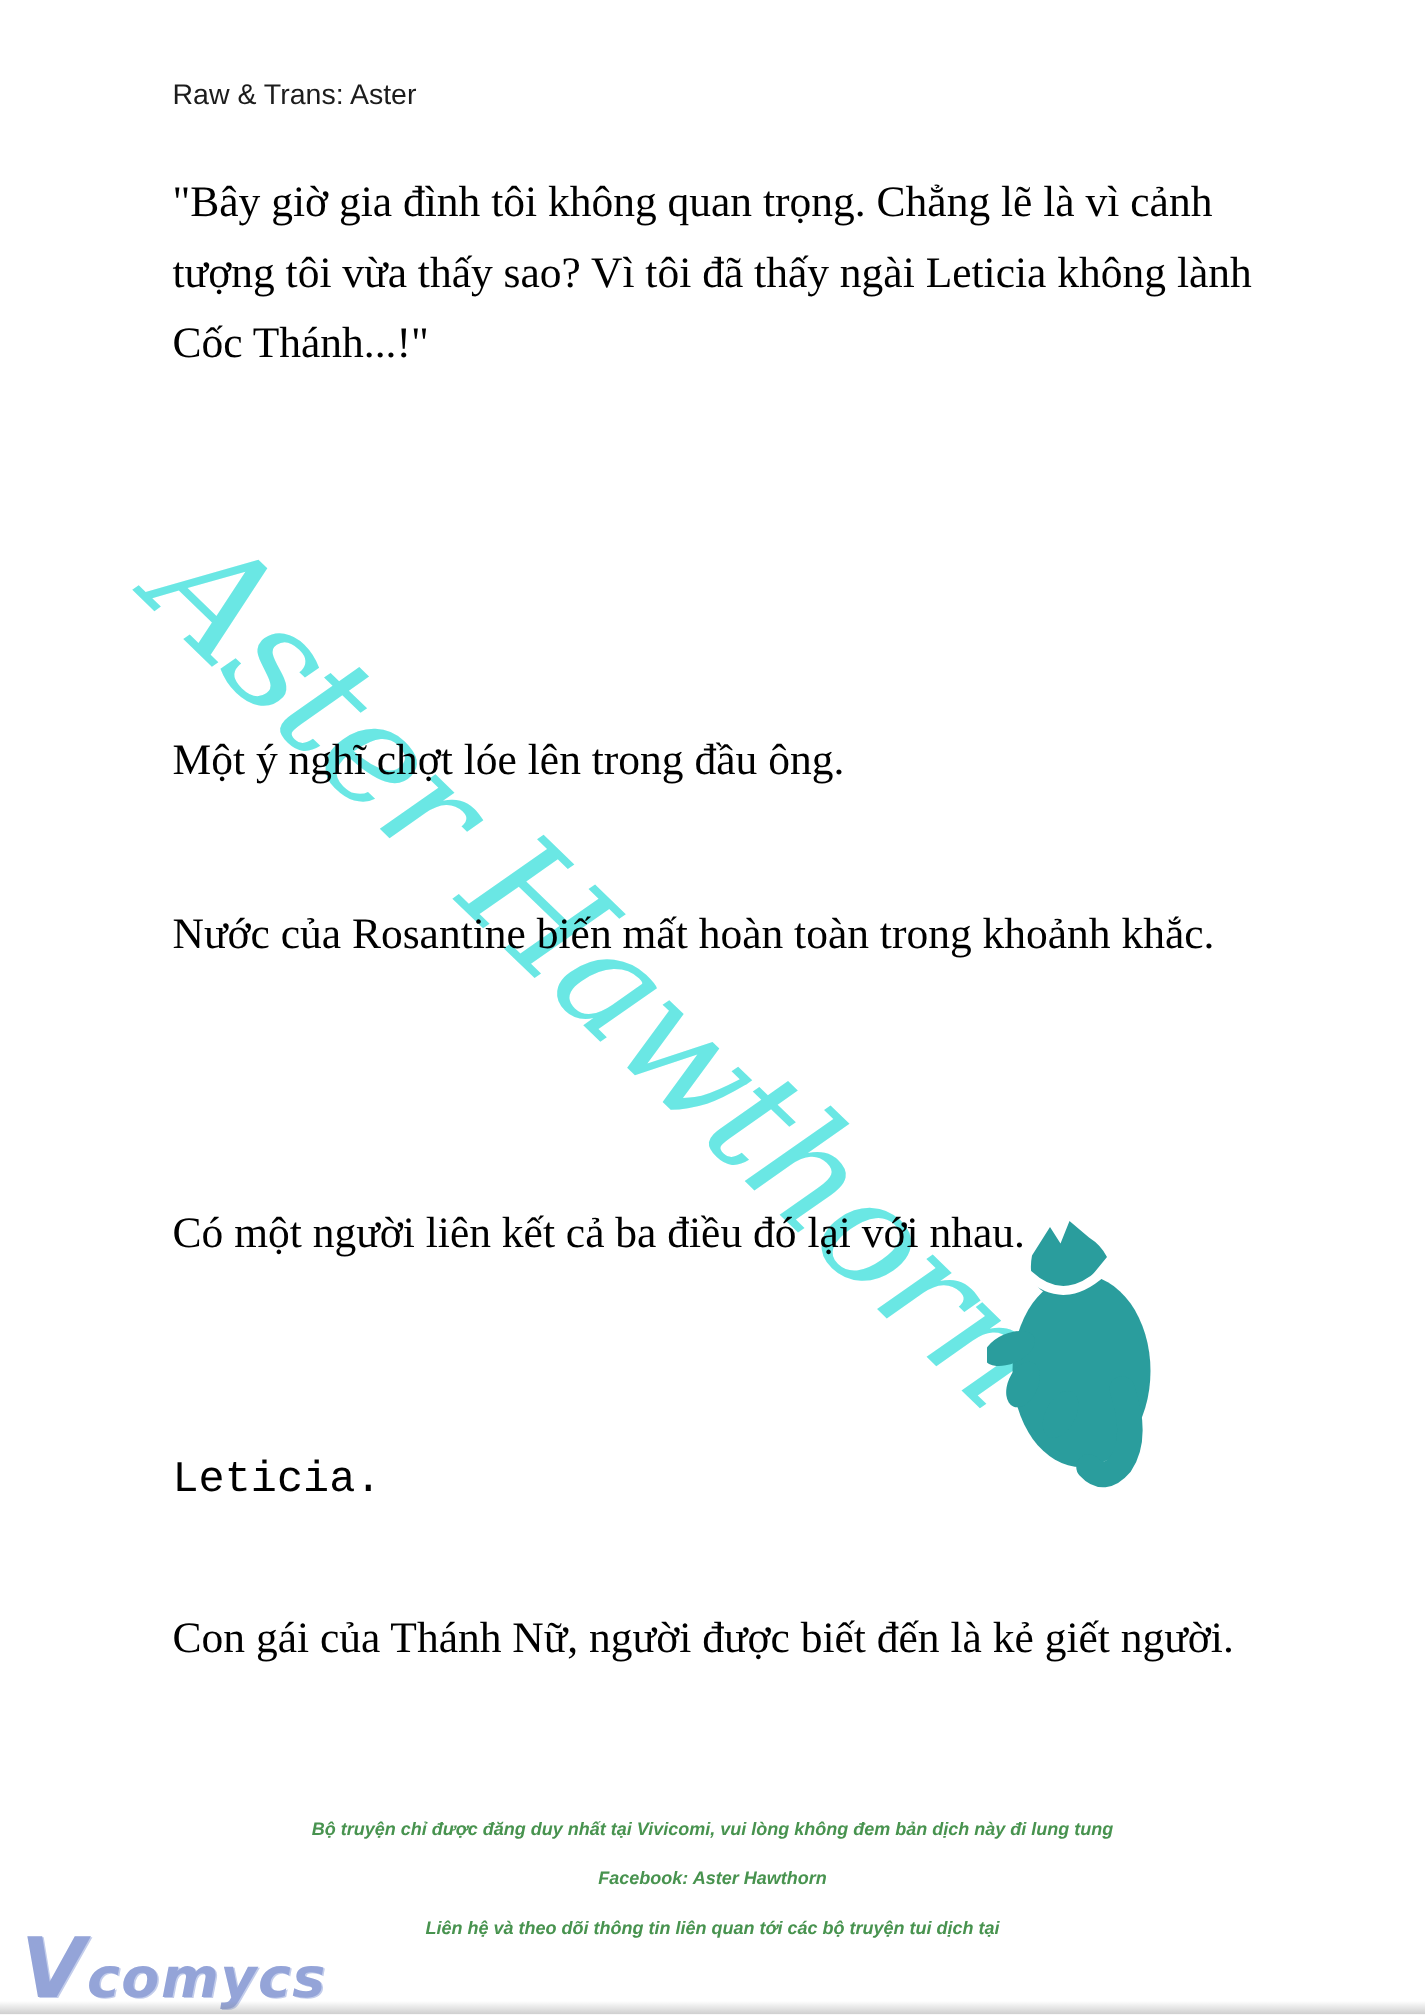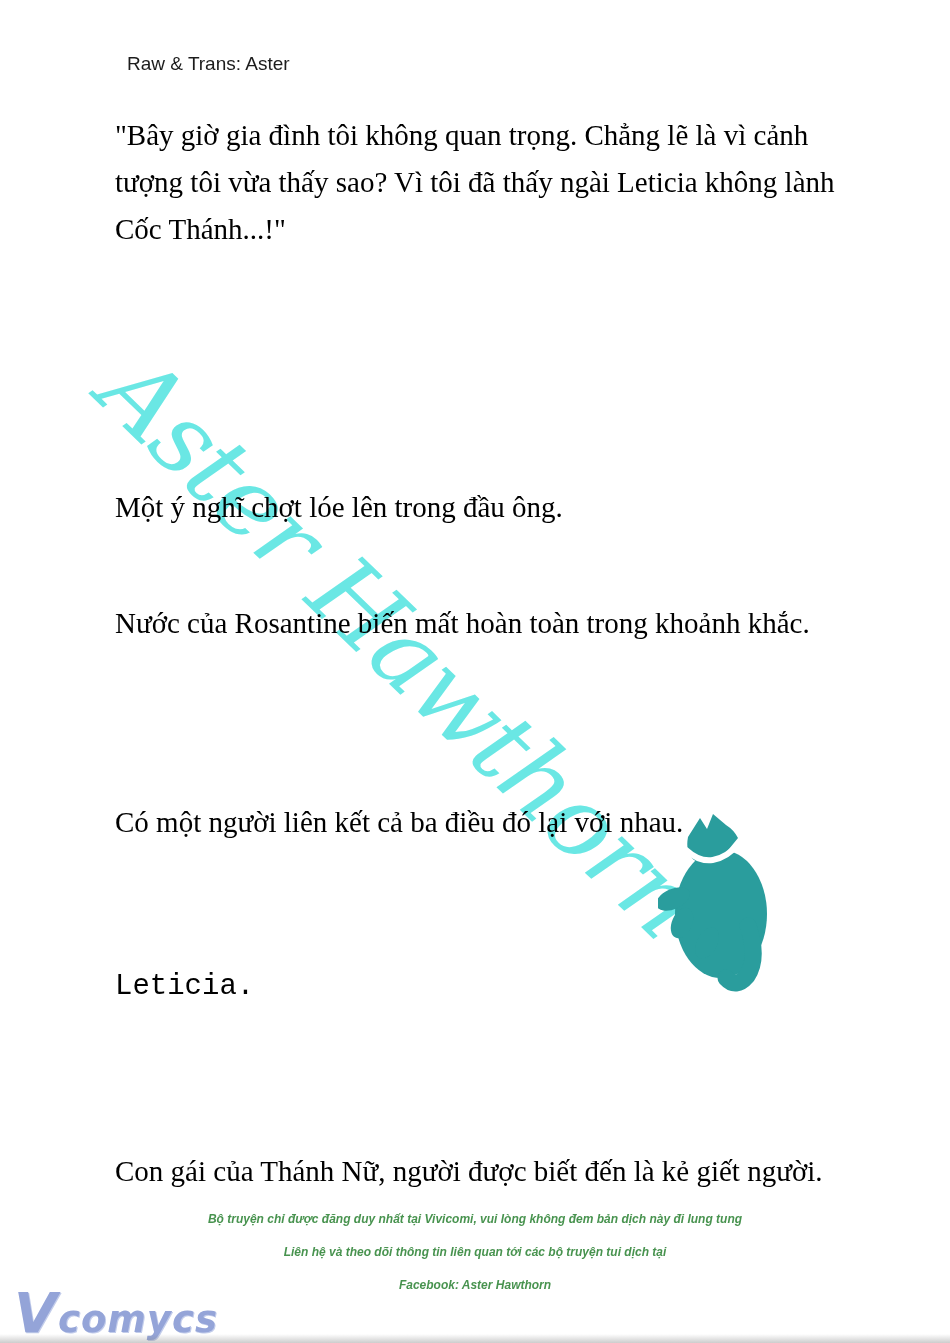--- a/index.html
+++ b/index.html
@@ -8,21 +8,20 @@
     width:950px;height:1343px;
     background:#ffffff;
     overflow:hidden;
     font-family:"Liberation Serif","DejaVu Serif",serif;
   }
   .credit{
     position:absolute;left:115px;top:53px;
     font-family:"Liberation Sans","DejaVu Sans",sans-serif;
     font-size:19px;color:#1c1c1c;white-space:nowrap;
     z-index:4;
-    margin-left:12px;
   }
   .watermark{
     position:absolute;left:152px;top:338px;
     font-size:100px;line-height:1;
     font-style:italic;
     font-family:"DejaVu Serif","Liberation Serif",serif;
     color:#5ee6e2;opacity:0.92;
     white-space:nowrap;letter-spacing:-2px;
     transform:rotate(44deg);transform-origin:0 0;
     z-index:1;pointer-events:none;
@@ -31,21 +30,21 @@
   .bodyline{
     font-size:29px;line-height:47px;color:#000;
     white-space:nowrap;
   }
   .p1{top:112px;}
   .p2{top:340px;}
   .p3{top:484px;}
   .p4{top:600px;}
   .p5{top:799px;text-align:right;}
   .p6{top:963px;font-family:Liberation Mono, monospace;}
-  .p7{top:1148px;}
+  .p7{top:1069px;}
   .cat{
     position:absolute;left:658px;top:810px;width:116px;height:182px;
     z-index:2;
   }
   .footer{
     position:absolute;left:0;top:1203px;width:950px;
     text-align:center;z-index:3;
     font-family:"Liberation Sans","DejaVu Sans",sans-serif;
     font-weight:bold;font-style:italic;
     font-size:12px;line-height:33px;
@@ -117,22 +116,22 @@
       <ellipse cx="49" cy="133" rx="10" ry="17" transform="rotate(28 49 133)"></ellipse>
     </g>
 
     <path d="M90,116 Q101,148 89,166 Q78,179 68,168" fill="none" stroke="#2a9d9d" stroke-width="17" stroke-linecap="round"></path>
 
     <path d="M28,40 Q54,64 83,32" fill="none" stroke="#ffffff" stroke-width="6" stroke-linecap="round"></path>
   </svg>
 
   <div class="footer">
     <div>Bộ truyện chỉ được đăng duy nhất tại Vivicomi, vui lòng không đem bản dịch này đi lung tung</div>
+    <div>Facebook: Aster Hawthorn</div>
     <div>Liên hệ và theo dõi thông tin liên quan tới các bộ truyện tui dịch tại</div>
-    <div>Facebook: Aster Hawthorn</div>
   </div>
 
   <div class="logo">
     <span class="logo-text">Vcomycs</span>
   </div>
 
   <div class="page-edge"></div>
 
 </div>
 

